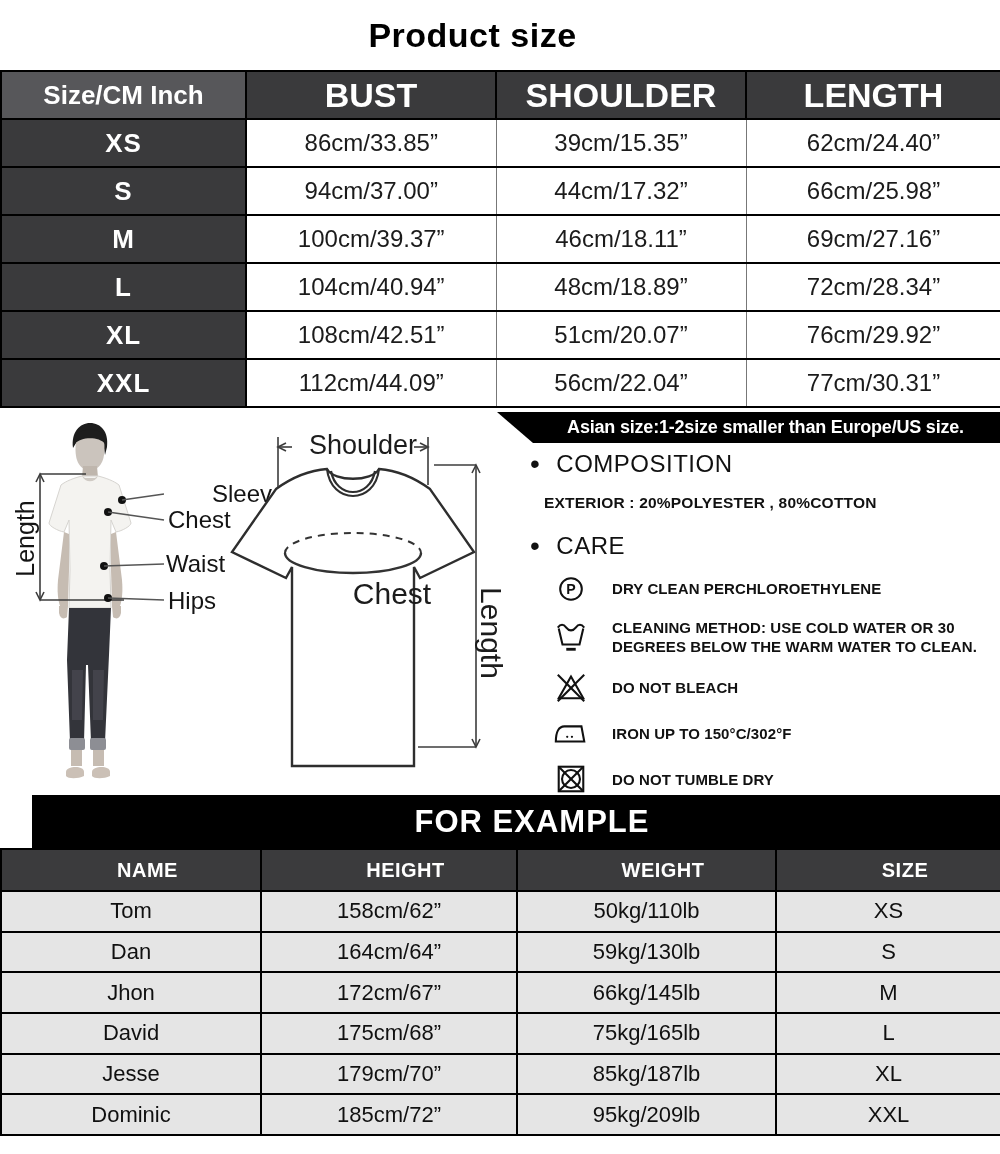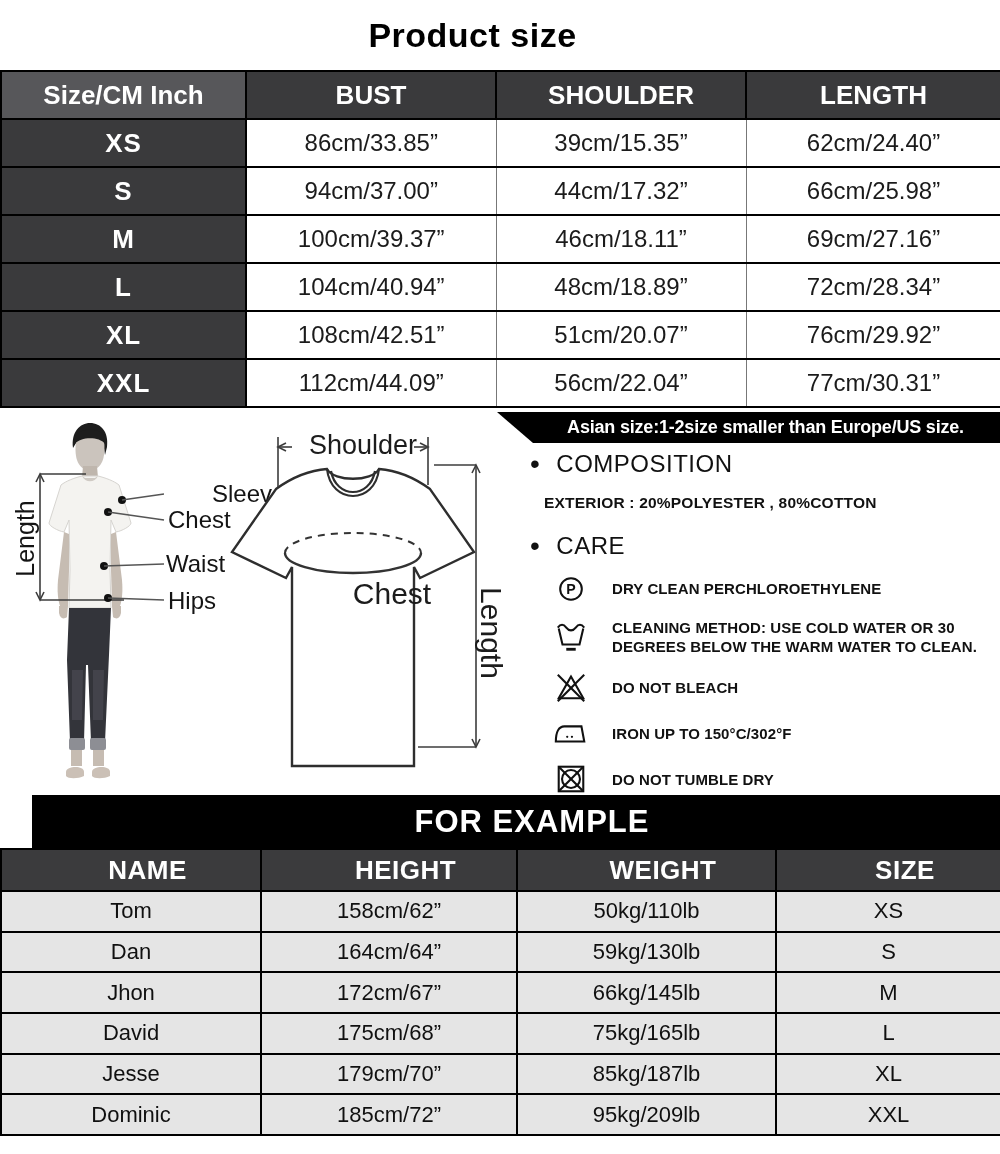--- a/index.html
+++ b/index.html
@@ -6,21 +6,21 @@
   body { background:#fff; font-family:"Liberation Sans", sans-serif; }
   .canvas { position:relative; width:1000px; height:1154px; background:#fff; overflow:hidden; }
 
   .page-title { position:absolute; top:16px; left:0; width:945px; text-align:center;
     font-size:34px; font-weight:bold; color:#000; letter-spacing:0.5px; }
 
   
   table.size-table { position:absolute; top:70px; left:0; width:1000px; height:338px;
     border-collapse:collapse; table-layout:fixed; }
   table.size-table th, table.size-table td { border:2px solid #000; text-align:center; vertical-align:middle; padding:0; }
-  table.size-table thead th { background:#3a3a3c; color:#fff; font-size:26px; font-weight:bold; height:48px; }
+  table.size-table thead th { background:#3a3a3c; color:#fff; font-size:34px; font-weight:bold; height:48px; }
   table.size-table thead th.corner { background:#57575a; font-size:26px; }
   table.size-table tbody th { background:#3a3a3c; color:#fff; font-size:26px; font-weight:bold; letter-spacing:1px; }
   table.size-table tbody td { background:#fff; color:#1b1b1b; font-size:24px;
     border-left:1px solid #777; border-right:1px solid #777; }
 
   .asian-note { position:absolute; top:412px; left:497px; width:503px; height:31px; background:#000;
     color:#fff; font-size:18px; font-weight:bold; letter-spacing:-0.2px; white-space:nowrap;
     display:flex; align-items:center; justify-content:center; padding-left:34px;
     clip-path:polygon(0 0, 100% 0, 100% 100%, 36px 100%); }
 
@@ -52,21 +52,21 @@
   .care-icon { flex:0 0 38px; display:flex; justify-content:center; align-items:center; }
   .care-text { font-size:15px; font-weight:600; color:#111; line-height:1.28; max-width:382px; letter-spacing:0.1px; }
 
   
   .example-band { position:absolute; top:795px; left:0; width:1000px; height:53px; background:#000;
     color:#fff; display:flex; align-items:center; justify-content:center;
     font-size:31px; font-weight:bold; letter-spacing:1px;margin-left:32px; }
   table.example-table { position:absolute; top:848px; left:0; width:1000px; height:288px;
     border-collapse:collapse; table-layout:fixed; }
   table.example-table th, table.example-table td { border:2px solid #000; text-align:center; vertical-align:middle; }
-  table.example-table thead th { background:#3b3b3d; color:#fff; font-size:26px; font-weight:600; height:42px; letter-spacing:0.5px;padding-left:33px; }
+  table.example-table thead th { background:#3b3b3d; color:#fff; font-size:20px; font-weight:600; height:42px; letter-spacing:0.5px;padding-left:33px; }
   table.example-table tbody td { background:#e5e5e5; color:#101010; font-size:22px; }
 </style>
 </head>
 <body>
 
 <div class="canvas">
 
   <div class="page-title">Product size</div>
 
   <table class="size-table">

